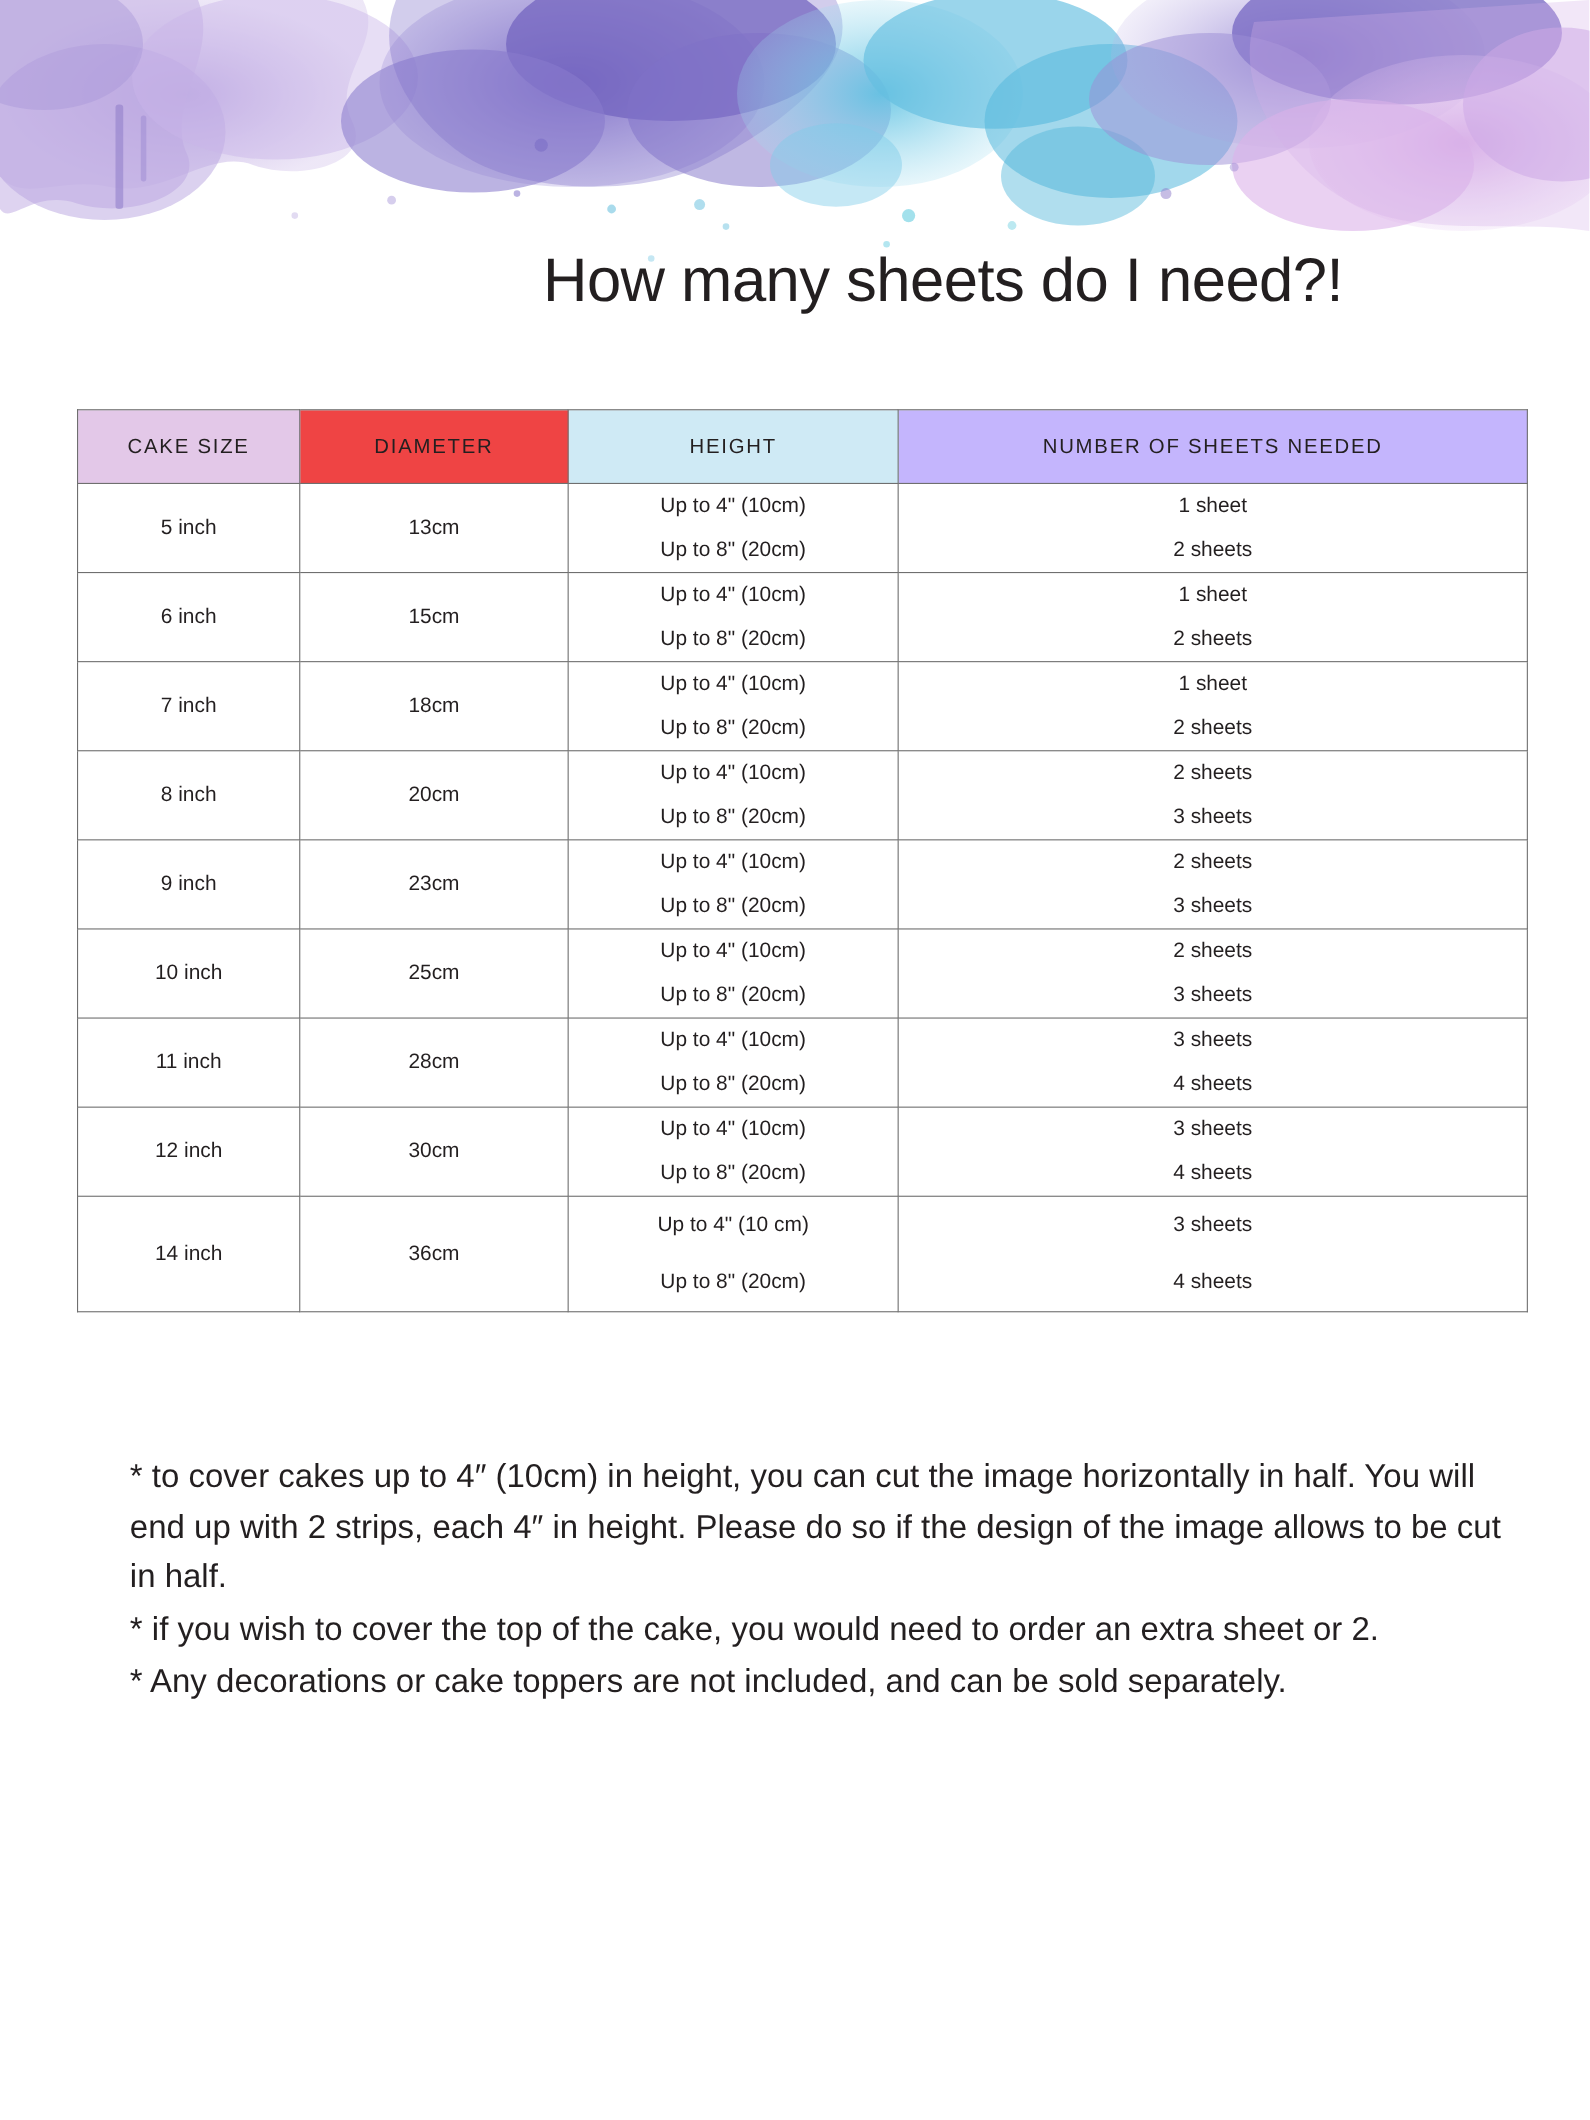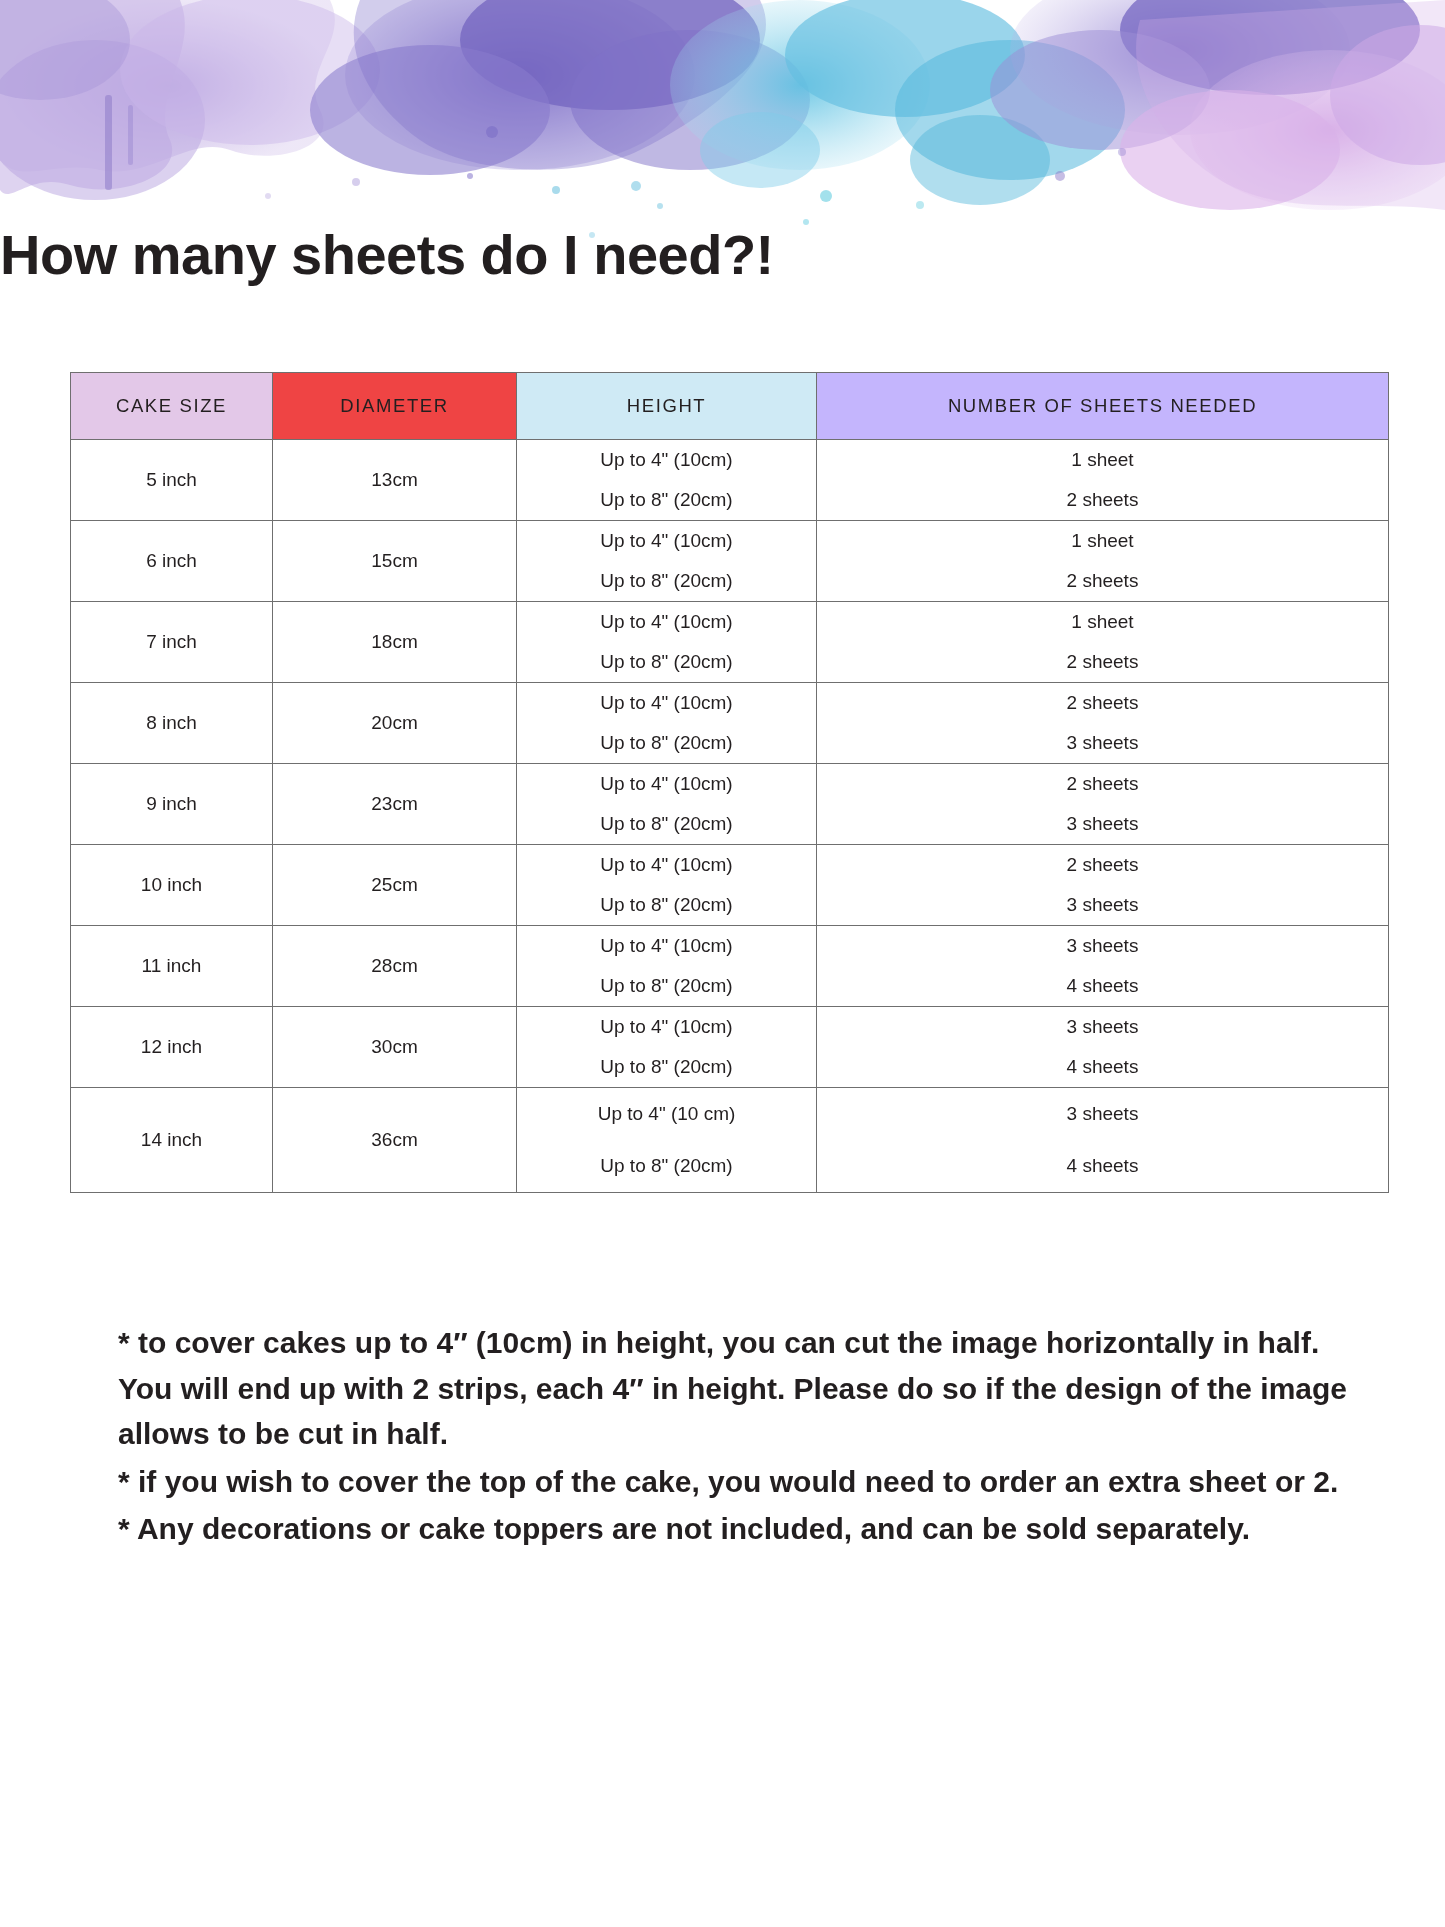--- a/index.html
+++ b/index.html
@@ -25,23 +25,23 @@
     pointer-events: none;
   }
   .splash svg { display: block; }
 
   
   .title {
     position: absolute;
     top: 222px;
     left: 0;
     width: 1221px;
-    text-align: left;
+    text-align: right;
     font-size: 56px;
-    font-weight: 700;
+    font-weight: 400;
     color: #231f20;
     letter-spacing: -0.5px;
     white-space: nowrap;
   }
 
   
   .table-wrap {
     position: absolute;
     top: 372px;
     left: 70px;
@@ -107,21 +107,20 @@
 
   
   .notes {
     position: absolute;
     top: 1320px;
     left: 118px;
     width: 1250px;
     font-size: 30px;
     line-height: 1.52;
     color: #231f20;
-    font-weight: bold;
   }
   .notes p {
     margin: 0 0 2px 0;
   }
 </style>
 </head>
 <body>
 
 <div class="splash">
   <svg width="1445" height="360" viewBox="0 0 1445 360" xmlns="http://www.w3.org/2000/svg">

